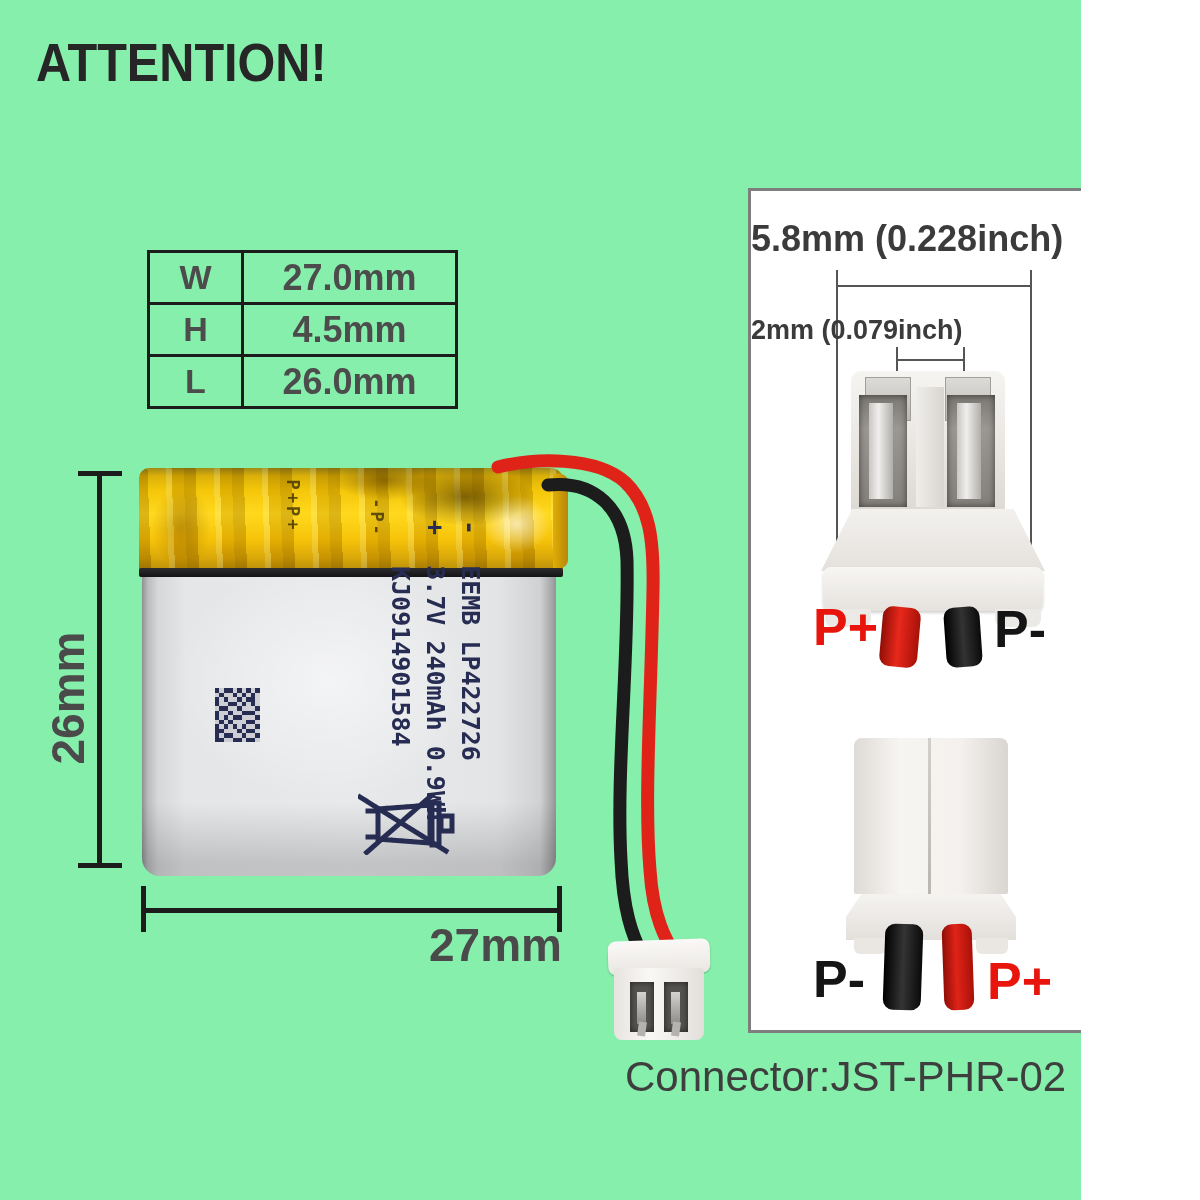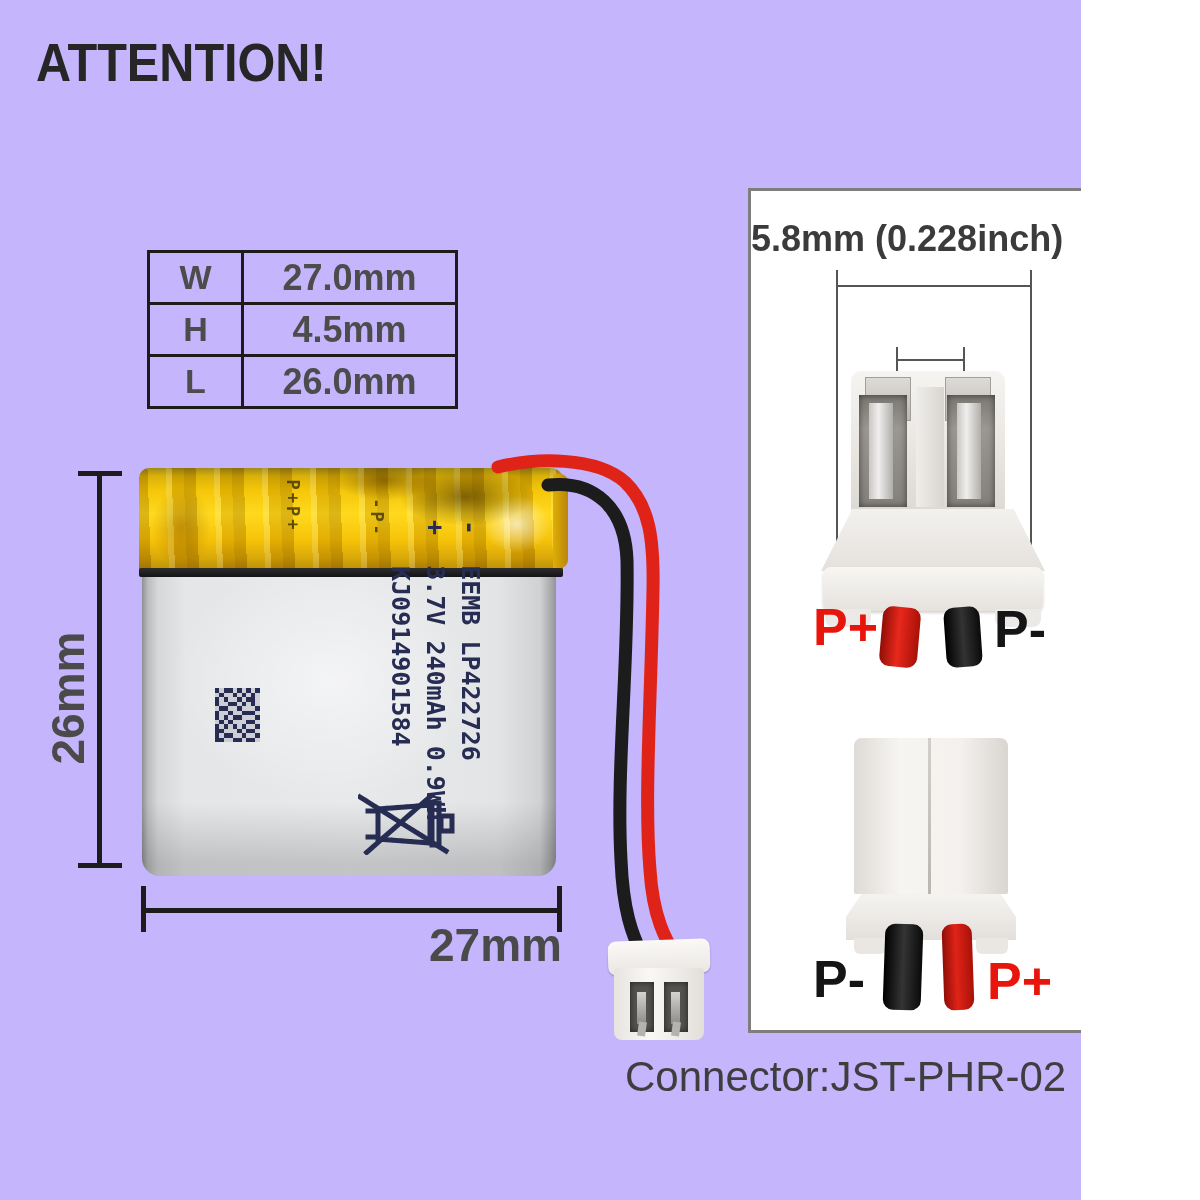--- a/index.html
+++ b/index.html
@@ -1,16 +1,16 @@
 <!DOCTYPE html>
 <html><head>
 <meta charset="utf-8">
 <style>
   html,body{margin:0;padding:0;background:#fff;}
-  .canvas{position:relative;width:1081px;height:1200px;background:#c4b5fd;overflow:hidden;
+  .canvas{position:relative;width:1081px;height:1200px;background:#86efac;overflow:hidden;
           font-family:"Liberation Sans",sans-serif;}
   .abs{position:absolute;}
 
   
   .page-title{left:36px;top:31px;font-size:54px;font-weight:800;color:#262626;
               letter-spacing:0;transform:scaleX(.9);transform-origin:left top;white-space:nowrap;}
   .page-sub{left:36px;top:97px;font-size:31px;font-weight:400;color:#333;white-space:nowrap;}
 
   
   .spec{left:147px;top:250px;width:311px;height:156px;border-collapse:collapse;}
@@ -251,20 +251,21 @@
     <div class="bc-foot" style="left:64px;"></div>
   </div>
 
   <div class="abs panel">
     <div class="panel-title outer-dim">5.8mm (0.228inch)</div>
 
     <div class="dimline" style="left:85px;top:79px;width:2px;height:293px;"></div>
     <div class="dimline" style="left:279px;top:79px;width:2px;height:293px;"></div>
     <div class="dimline" style="left:86px;top:94px;width:195px;height:2px;"></div>
 
+    <div class="panel-title pin-pitch">2mm (0.079inch)</div>
     <div class="dimline" style="left:145px;top:156px;width:2px;height:32px;"></div>
     <div class="dimline" style="left:212px;top:156px;width:2px;height:32px;"></div>
     <div class="dimline" style="left:146px;top:168px;width:67px;height:2px;"></div>
 
     <div class="c1">
       <div class="c1-shell"></div>
       <div class="c1-barrel" style="left:44px;"></div>
       <div class="c1-barrel" style="left:124px;"></div>
       <div class="c1-slot" style="left:38px;">
         <div class="c1-pin"></div>

